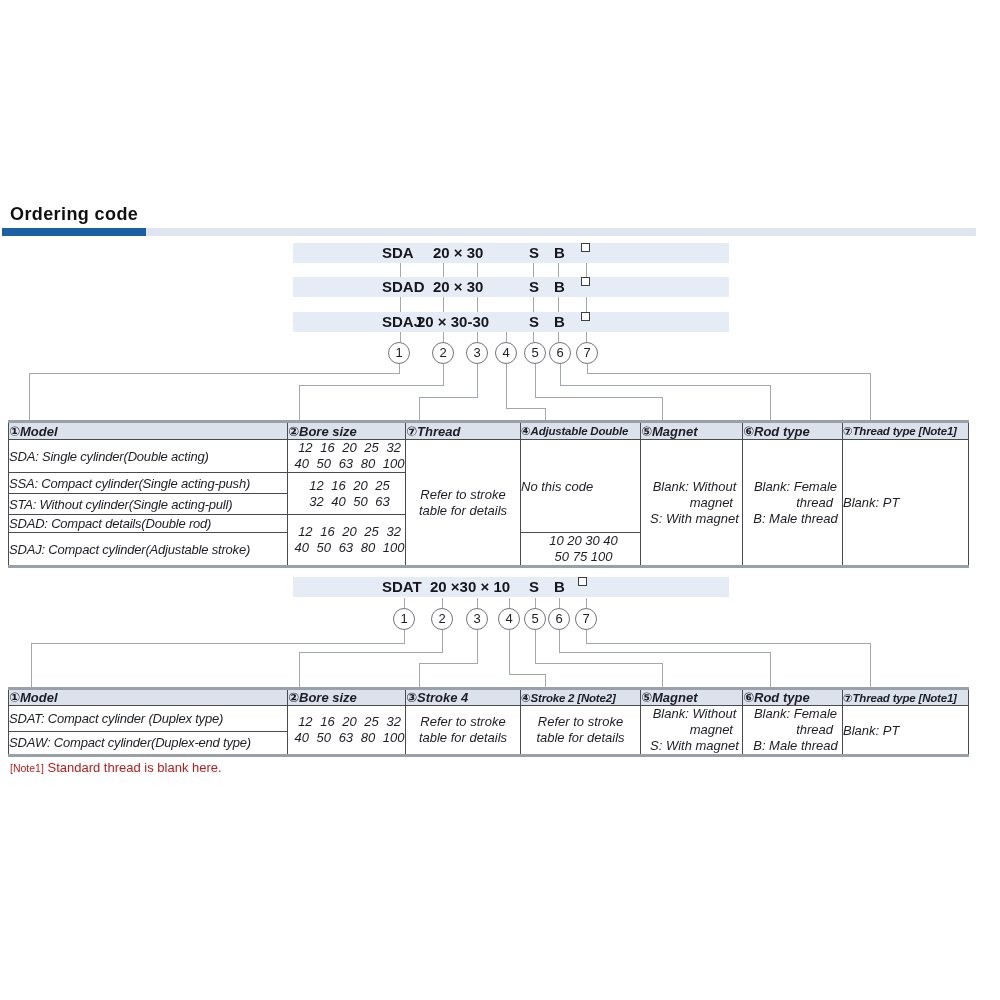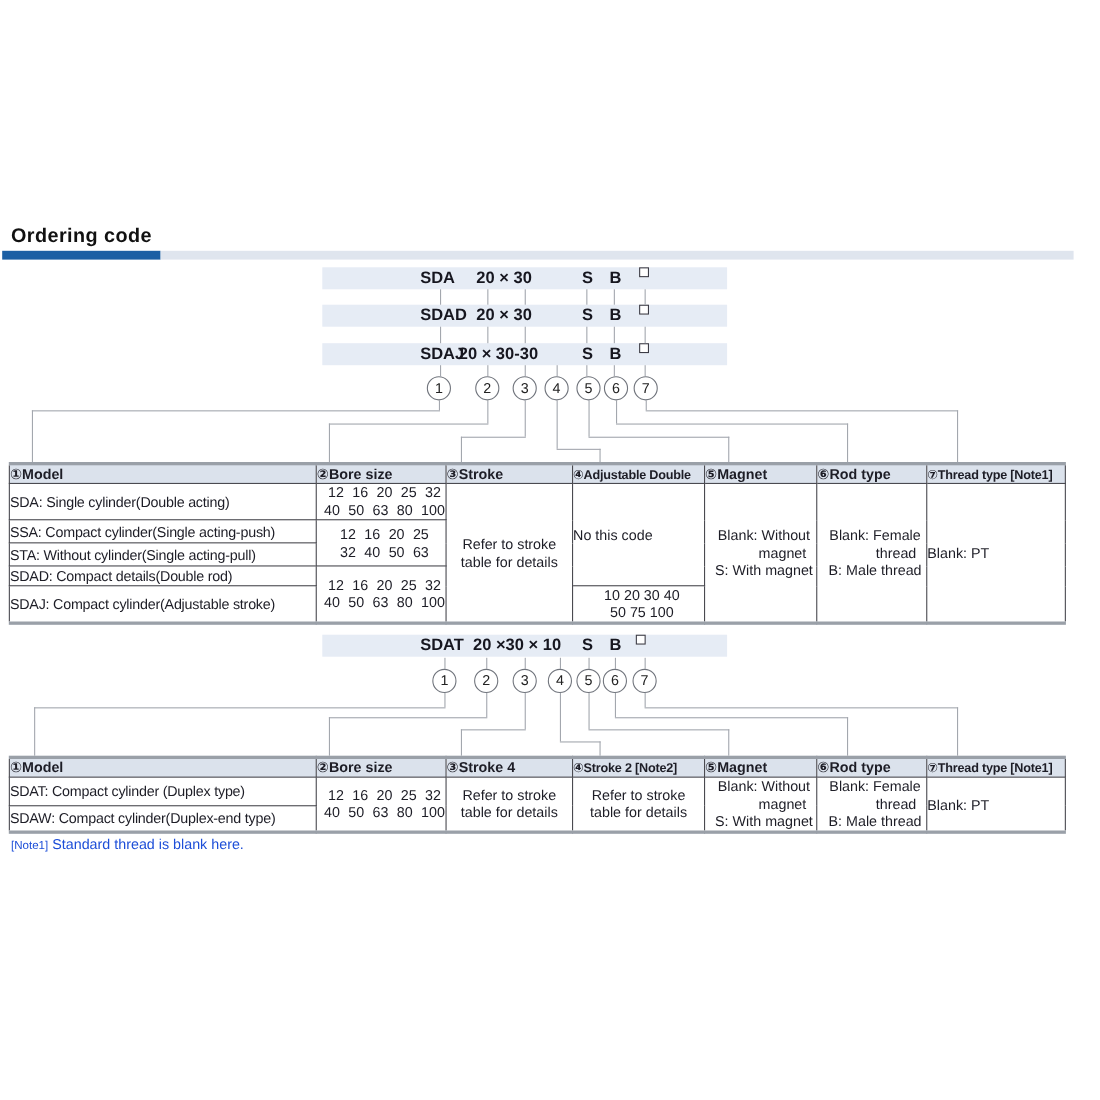--- a/index.html
+++ b/index.html
@@ -5,42 +5,42 @@
   html,body{margin:0;padding:0;background:#fff;}
   #canvas{
     position:relative;width:1000px;height:1000px;background:#fff;overflow:hidden;
     font-family:"Liberation Sans","DejaVu Sans",sans-serif;color:#1d1d26;
   }
   
   .page-title{position:absolute;left:10px;top:204px;font-size:18px;font-weight:bold;letter-spacing:.4px;color:#111;}
   .rule-dark{position:absolute;left:2px;top:228px;width:144px;height:8px;background:var(--accent,#1b5fa4);}
   .rule-light{position:absolute;left:146px;top:228px;width:830px;height:8px;background:var(--rule_light,#dfe5ee);}
   
-  .codebar{position:absolute;left:293px;width:368px;height:20px;background:var(--bar_bg,#e6ecf5);}
+  .codebar{position:absolute;left:293px;width:436px;height:20px;background:var(--bar_bg,#e6ecf5);}
   .codebar span{position:absolute;top:0;line-height:20px;font-size:15px;font-weight:bold;color:var(--text_dark,#16161f);white-space:nowrap;}
   .sq{position:absolute;width:7px;height:7px;border:1.5px solid #3c3c46;background:#fff;top:5px;}
   
   .circ{position:absolute;width:20px;height:20px;border:1px solid #70747c;border-radius:50%;background:#fff;
         font-size:13px;line-height:20px;text-align:center;color:#222;z-index:3;}
   
   .cline{position:absolute;background:var(--line,#a3a7ae);z-index:1;}
   
   table.otab{position:absolute;left:8px;border-collapse:collapse;table-layout:fixed;width:960px;
-             border-top:3px solid #9aa0a8;border-bottom:3px solid #9aa0a8;}
+             border-top:3px solid #9aa0a8;border-bottom:3px solid #9aa0a8;font-style:italic;}
   table.otab td{border:1px solid #4a4a50;font-size:13px;vertical-align:middle;padding:0;overflow:hidden;}
   td.hd{background:var(--header_bg,#dbe2ec);font-weight:bold;padding-left:5px;font-size:13px;white-space:nowrap;}
   td.hd.tight{font-size:11.5px;letter-spacing:-0.2px;}
   td.model{padding-left:8px;letter-spacing:-0.2px;white-space:nowrap;}
   td.bore{padding-left:5px;line-height:15px;word-spacing:4px;white-space:nowrap;}
   td.center{text-align:center;line-height:16px;}
   td.plain{padding-left:7px;}
   .l{display:block;text-align:center;padding-left:6px;line-height:16px;white-space:nowrap;}
   .r{display:block;text-align:right;padding-right:9px;line-height:16px;white-space:nowrap;}
   
-  .note{position:absolute;left:10px;font-size:13px;color:#1d4ed8;white-space:nowrap;}
+  .note{position:absolute;left:10px;font-size:13px;color:#b91c1c;white-space:nowrap;}
   .note .lbl{font-size:10.5px;}
 </style>
 </head>
 <body>
 
 <div id="canvas">
 
   <div class="page-title">Ordering code</div>
   <div class="rule-dark"></div>
   <div class="rule-light"></div>
@@ -82,21 +82,21 @@
         <col style="width:115px">
         <col style="width:120px">
       <col style="width:102px">
         <col style="width:100px">
         <col style="width:126px">
     </colgroup>
     <tbody>
         <tr style="height:18px">
       <td class="hd">①Model</td>
       <td class="hd">②Bore size</td>
-      <td class="hd">③Stroke</td>
+      <td class="hd">⑦Thread</td>
       <td class="hd tight">④Adjustable Double</td>
       <td class="hd">⑤Magnet</td>
       <td class="hd">⑥Rod type</td>
       <td class="hd tight">⑦Thread type [Note1]</td>
     </tr>
     <tr style="height:29px">
       <td class="model">SDA: Single cylinder(Double acting)</td>
       <td class="bore">
         <span class="l">12 16 20 25 32</span>
         <span class="l">40 50 63 80 100</span>

